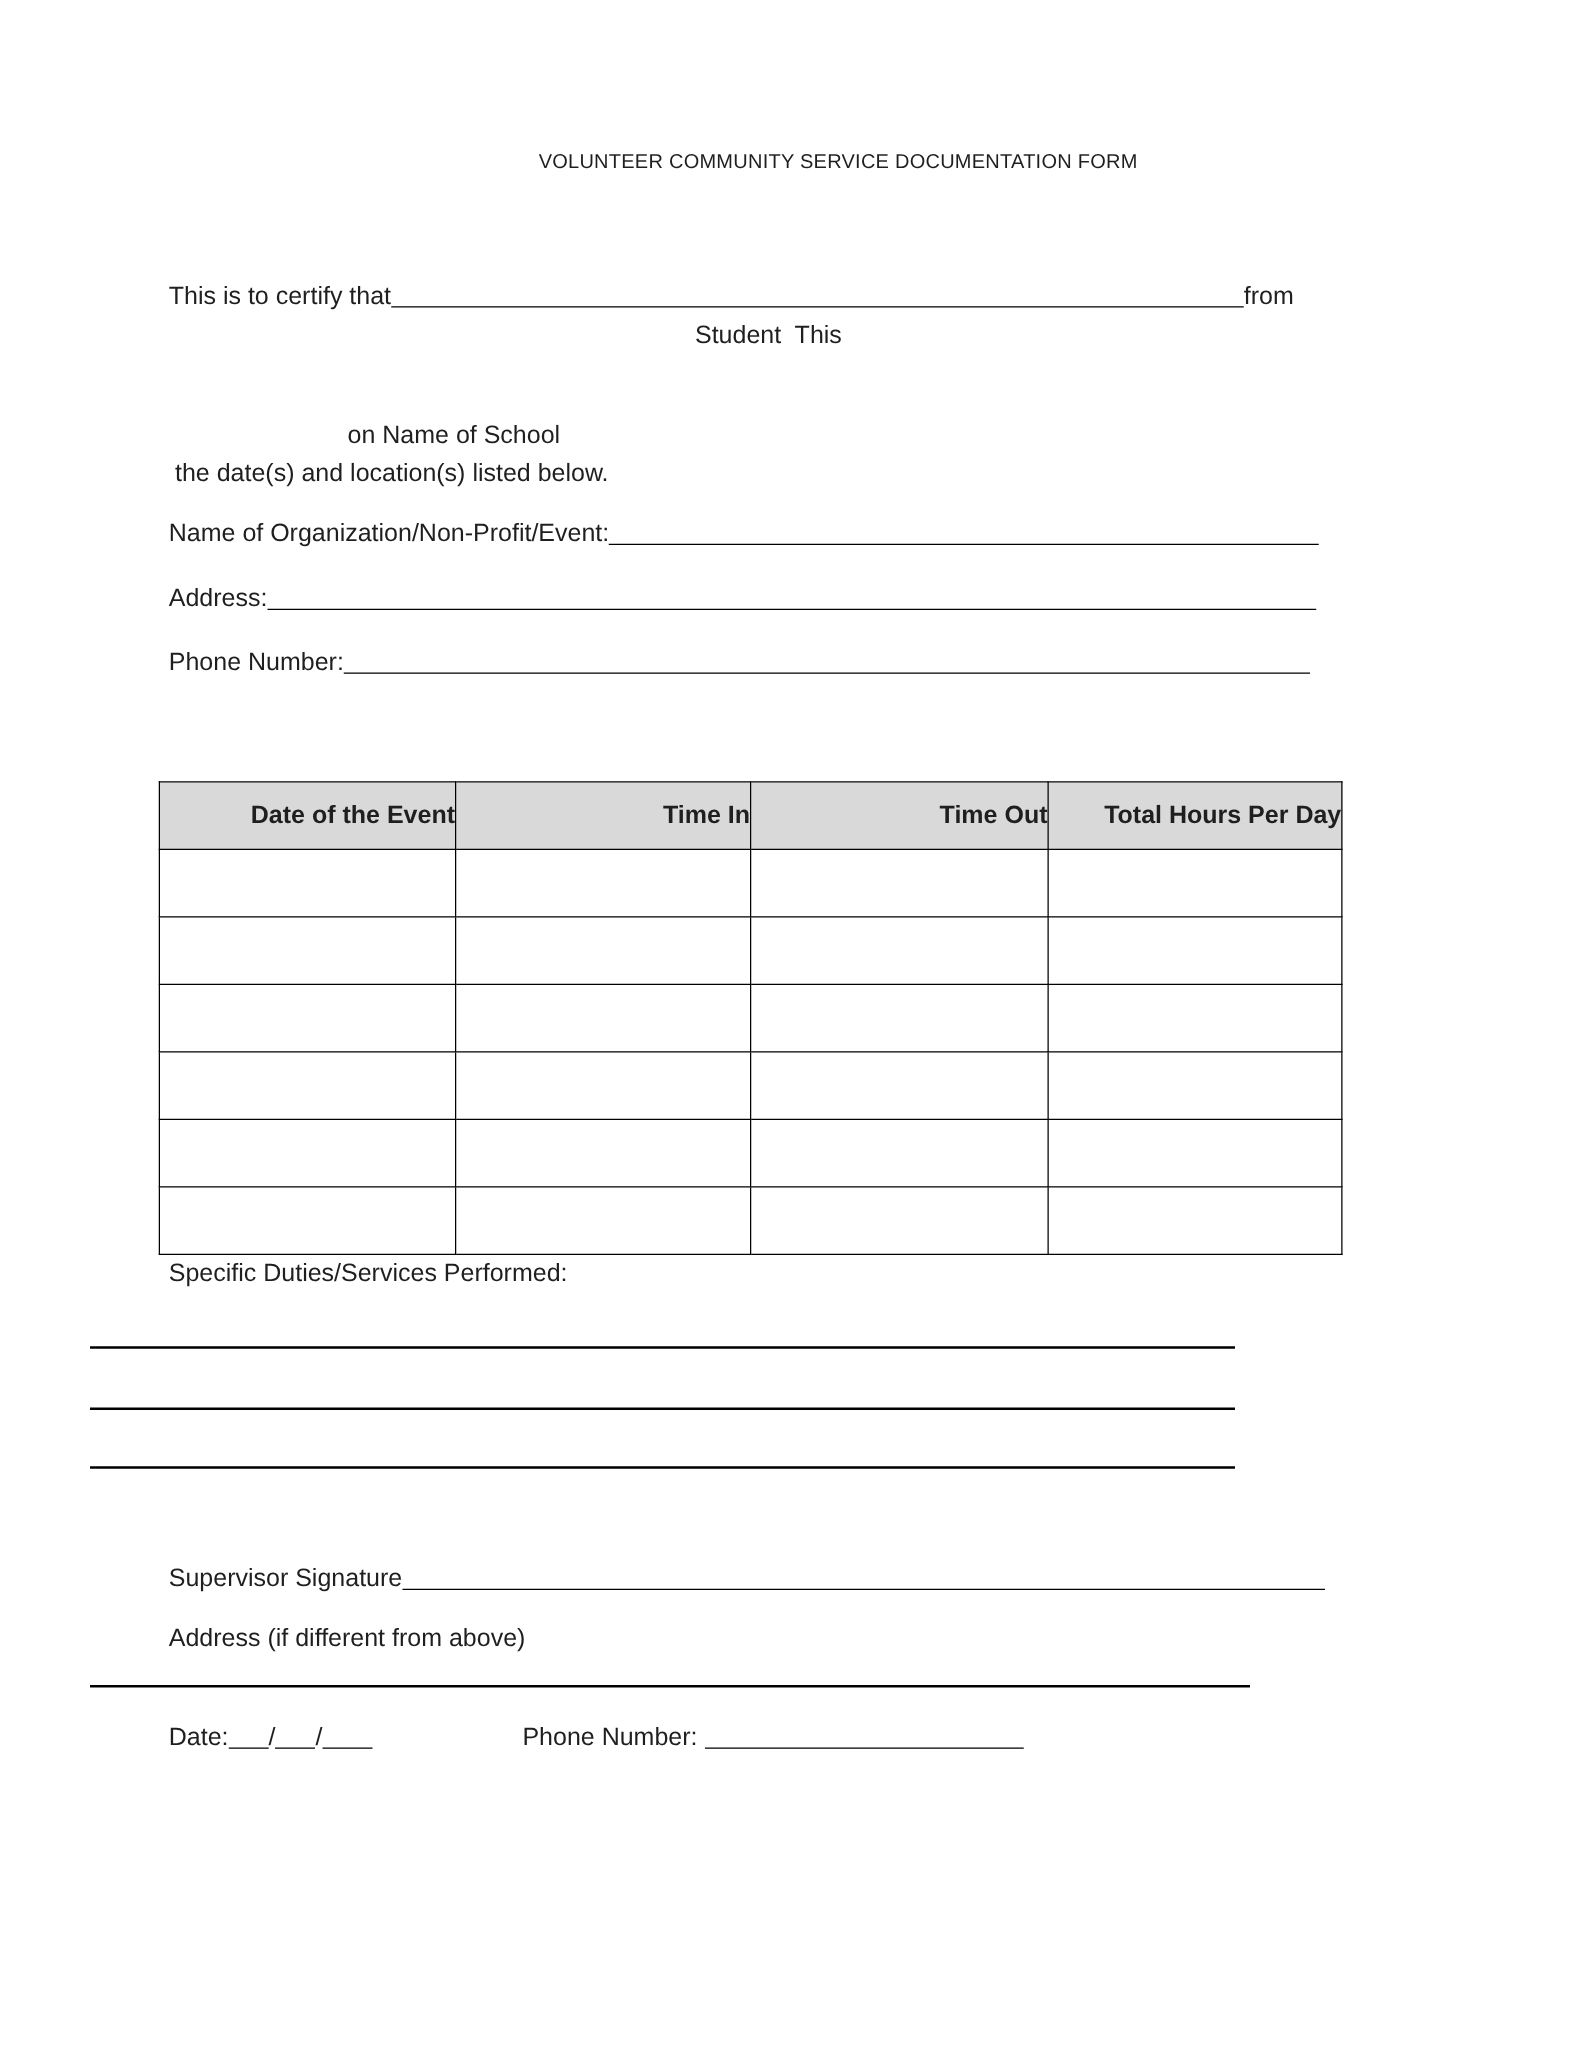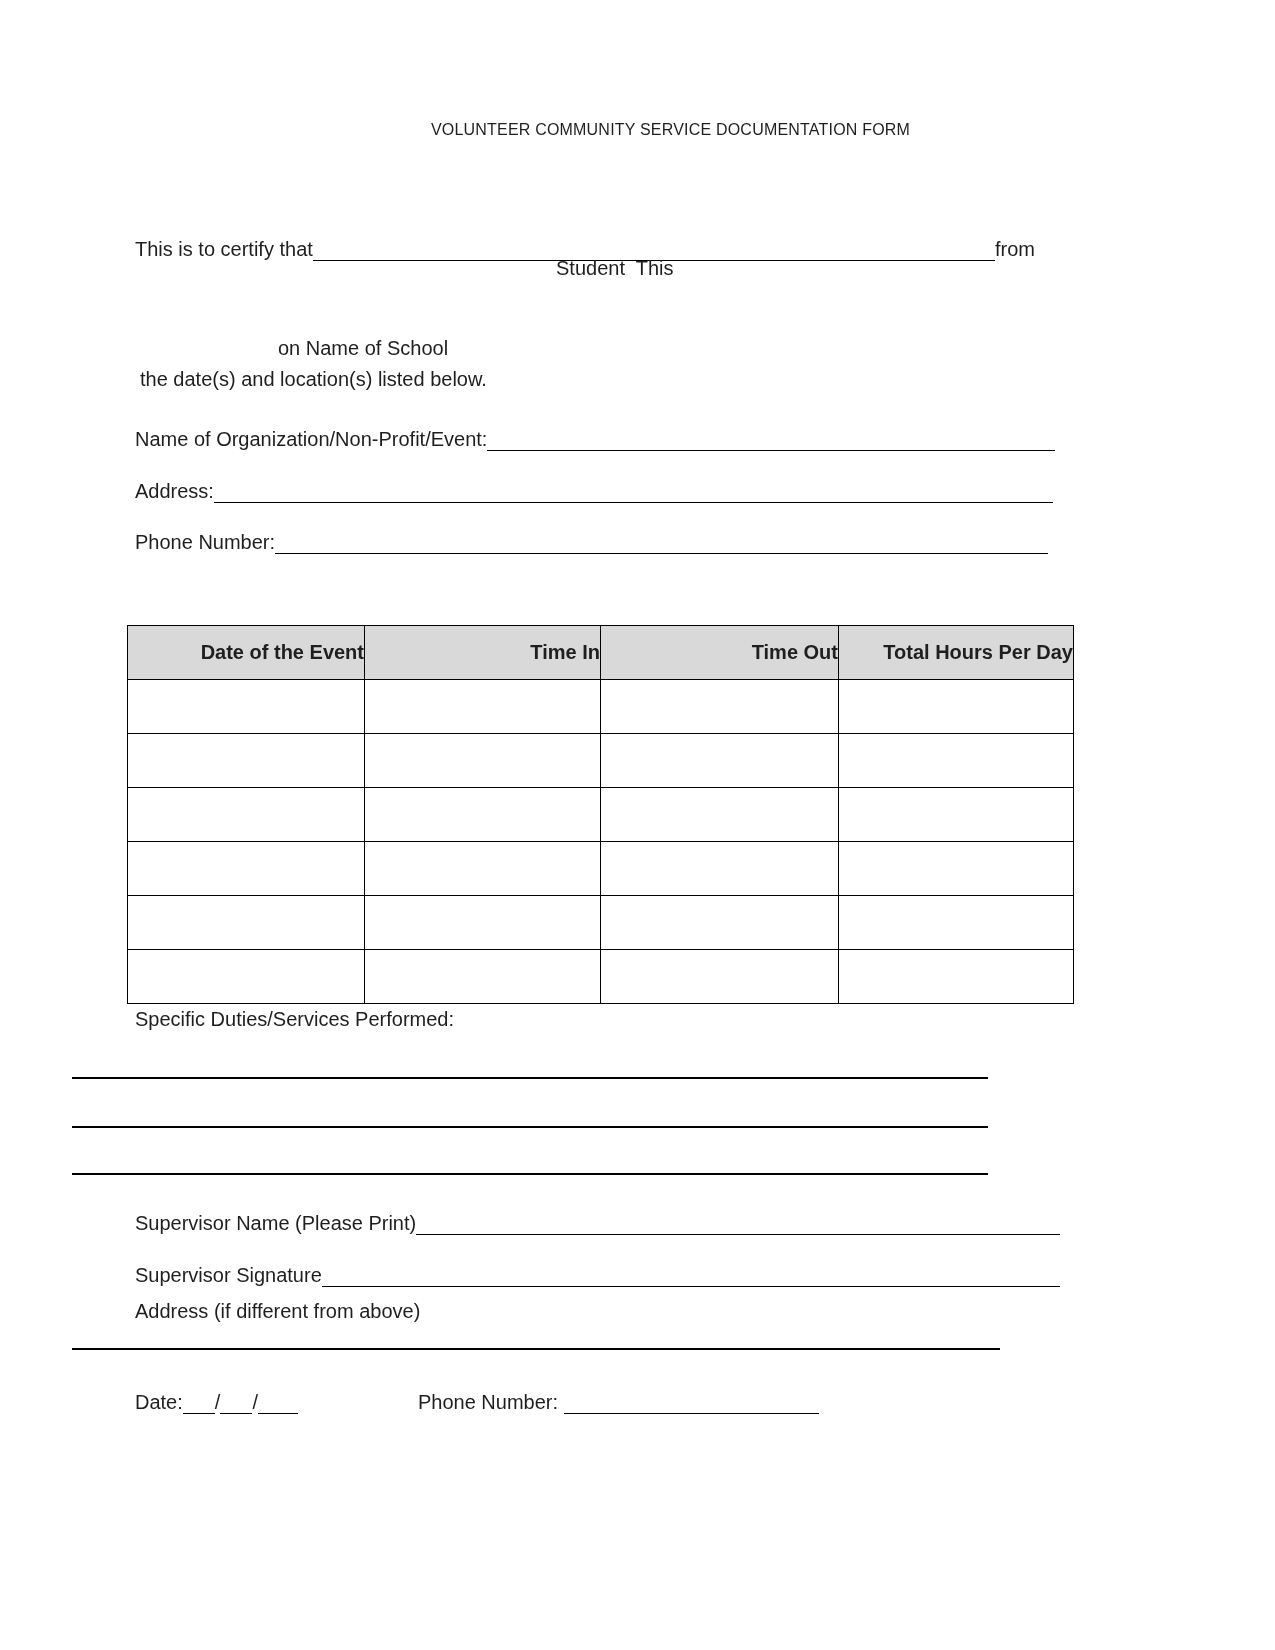--- a/index.html
+++ b/index.html
@@ -14,23 +14,22 @@
   .page { position: absolute; inset: 0; }
   .txt { white-space: pre; font-size: 20px; color: var(--text-color, #1f1f1f); }
   .title {
     position: absolute; top: 121px; left: 66px; right: 0;
     text-align: center; font-size: 16px; font-weight: normal;
     letter-spacing: 0.2px; color: var(--text-color, #1f1f1f);
   }
   .fillrow {
     position: absolute;
     display: flex;
-    align-items: flex-end;
+    align-items: flex-start;
     font-size: 20px;
-    margin-top: 12px;
   }
   .blank {
     border-bottom: 1.5px solid var(--line-color, #000);
     height: 20px;
     display: block;
   }
   .blank.grow { flex: 1 1 auto; }
   .caption { position: absolute; font-size: 20px; white-space: pre; }
   .writing-line {
     position: absolute;
@@ -148,24 +147,20 @@
         </tr>
       </tbody>
   </table>
 
   <div class="caption" style="left:135px; top:1008px;">Specific Duties/Services Performed:</div>
 
   <div class="writing-line" style="left:72px; top:1077px; width:916px;"></div>
   <div class="writing-line" style="left:72px; top:1126px; width:916px;"></div>
   <div class="writing-line" style="left:72px; top:1173px; width:916px;"></div>
 
-  <div class="fillrow" style="left:135px; top:1200px; width:925px;">
-    <span class="txt">Supervisor Name (Please Print)</span>
-    <span class="blank grow"></span>
-  </div>
 
   <div class="fillrow" style="left:135px; top:1252px; width:925px;">
     <span class="txt">Supervisor Signature</span>
     <span class="blank grow"></span>
   </div>
 
   <div class="caption" style="left:135px; top:1300px;">Address (if different from above)</div>
 
   <div class="writing-line" style="left:72px; top:1348px; width:928px;"></div>
 

